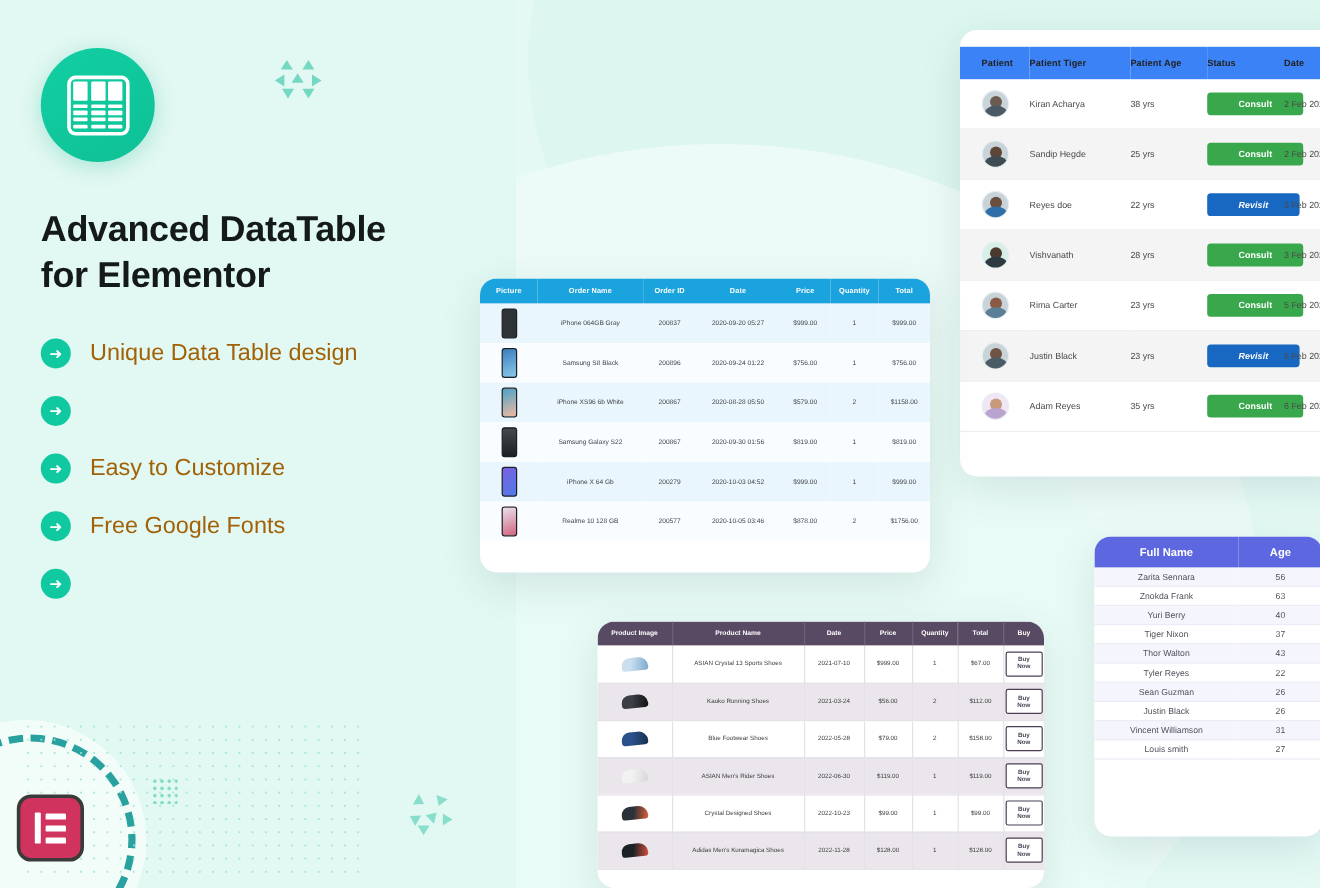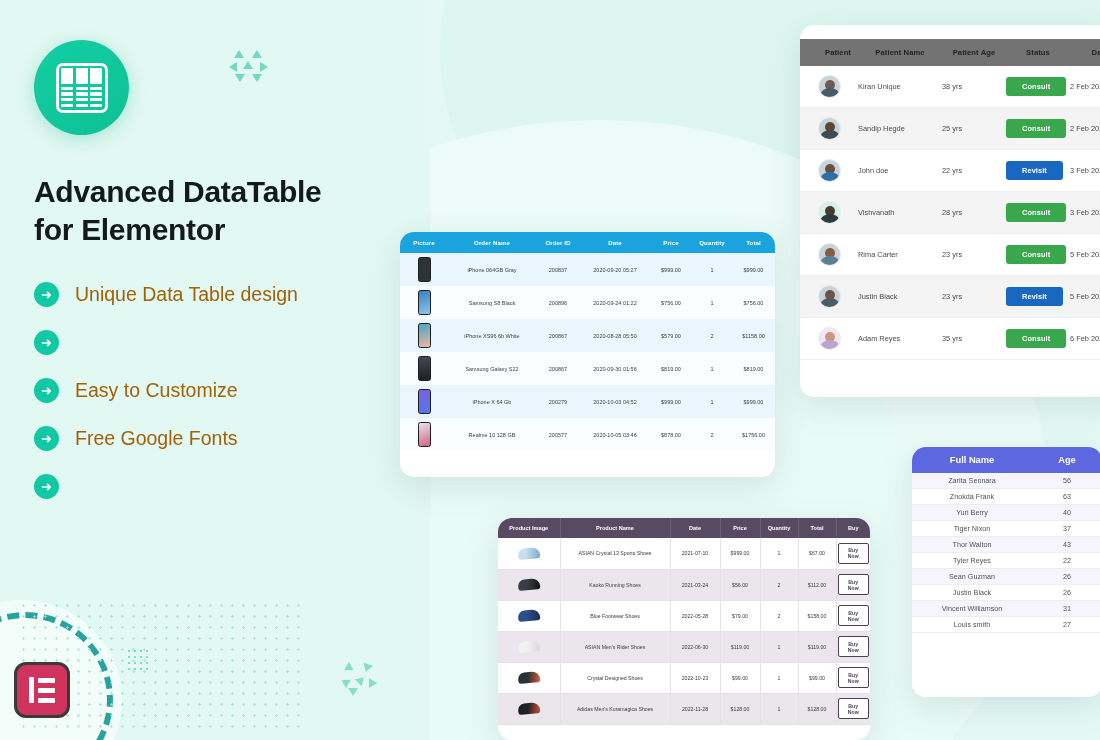--- a/index.html
+++ b/index.html
@@ -107,22 +107,22 @@
     position: absolute; background: #fff; border-radius: 14px;
     box-shadow: 0 10px 34px rgba(36,74,92,.13);
     overflow: hidden; z-index: 6;
   }
   table { border-collapse: collapse; width: 100%; }
 
   
   #patient-card { left: 800px; top: 25px; width: 330px; height: 372px; padding: 14px 0 0 0; }
   #patient-card table { width: 100%; table-layout: fixed; }
   #patient-card th {
-    font-size: 7.6px; font-weight: 700; color: #222; text-align: center;
-    padding: 9px 0 9px 0; background: #737373; letter-spacing: .1px;
+    font-size: 7.6px; font-weight: 700; color: #222; text-align: left;
+    padding: 9px 0 9px 0; background: #3b82f6; letter-spacing: .1px;
   }
   #patient-card td {
     font-size: 7.4px; color: #4a4a4a; padding: 9px 0; height: 41px;
     vertical-align: middle; border-bottom: 1px solid #efefef;
   }
   #patient-card tbody tr:nth-child(even) td { background: #f4f4f4; }
   .avatar {
     width: 23px; height: 23px; border-radius: 50%; display: block;
     background: #c9d4da; position: relative; overflow: hidden;
     border: 1px solid #e8eef0;
@@ -136,24 +136,24 @@
     width:19px; height:13px; border-radius:50% 50% 0 0; background:#4a5a64;
   }
   .avatar.a2::before{background:#5c4638}.avatar.a2::after{background:#3f4b52}
   .avatar.a3::before{background:#6a4f3f}.avatar.a3::after{background:#2f6ea8}
   .avatar.a4{background:#d7efe8}.avatar.a4::before{background:#4b3a2e}.avatar.a4::after{background:#2d3a41}
   .avatar.a5::before{background:#8a5a44}.avatar.a5::after{background:#5a7f96}
   .avatar.a6::before{background:#6f5344}.avatar.a6::after{background:#4c5c66}
   .avatar.a7{background:#f0e6f5}.avatar.a7::before{background:#c99a7a}.avatar.a7::after{background:#b9a3cf}
   .pill {
     display: inline-block; font-size: 7.4px; font-weight: 600; color: #fff;
-    padding: 5px 16px; border-radius: 3px; letter-spacing: .1px;
+    padding: 5px 26px; border-radius: 3px; letter-spacing: .1px;
   }
   .pill.consult { background: #39a84c; }
-  .pill.revisit { background: #1867c0; }
+  .pill.revisit { background: #1867c0; font-style: italic; }
 
   
   #order-card { left: 400px; top: 232px; width: 375px; height: 245px; }
   #order-card table { table-layout: fixed; }
   #order-card th {
     background: #1ba3dd; color: #fff; font-size: 6.1px; font-weight: 700;
     padding: 7px 2px; text-align: center; letter-spacing: .1px;
   }
   #order-card td {
     font-size: 5.5px; color: #3d4246; text-align: center;
@@ -309,50 +309,50 @@
     <colgroup>
         <col style="width:58px">
         <col style="width:84px">
         <col style="width:64px">
         <col style="width:64px">
         <col style="width:60px">
       </colgroup>
     <thead>
       <tr>
         <th style="padding-left:18px">Patient</th>
-        <th>Patient Name</th>
+        <th>Patient Tiger</th>
         <th>Patient Age</th>
         <th>Status</th>
         <th>Date</th>
       </tr>
     </thead>
     <tbody>
       <tr>
         <td style="padding-left:18px">
             <span class="avatar a1"></span>
           </td>
-        <td>Kiran Unique</td>
+        <td>Kiran Acharya</td>
         <td>38 yrs</td>
         <td><span class="pill consult">Consult</span></td>
         <td>2 Feb 2022</td>
       </tr>
       <tr>
         <td style="padding-left:18px">
             <span class="avatar a2"></span>
           </td>
         <td>Sandip Hegde</td>
         <td>25 yrs</td>
         <td><span class="pill consult">Consult</span></td>
         <td>2 Feb 2022</td>
       </tr>
       <tr>
         <td style="padding-left:18px">
             <span class="avatar a3"></span>
           </td>
-        <td>John doe</td>
+        <td>Reyes doe</td>
         <td>22 yrs</td>
         <td><span class="pill revisit">Revisit</span></td>
         <td>3 Feb 2022</td>
       </tr>
       <tr>
         <td style="padding-left:18px">
             <span class="avatar a4"></span>
           </td>
         <td>Vishvanath</td>
         <td>28 yrs</td>

